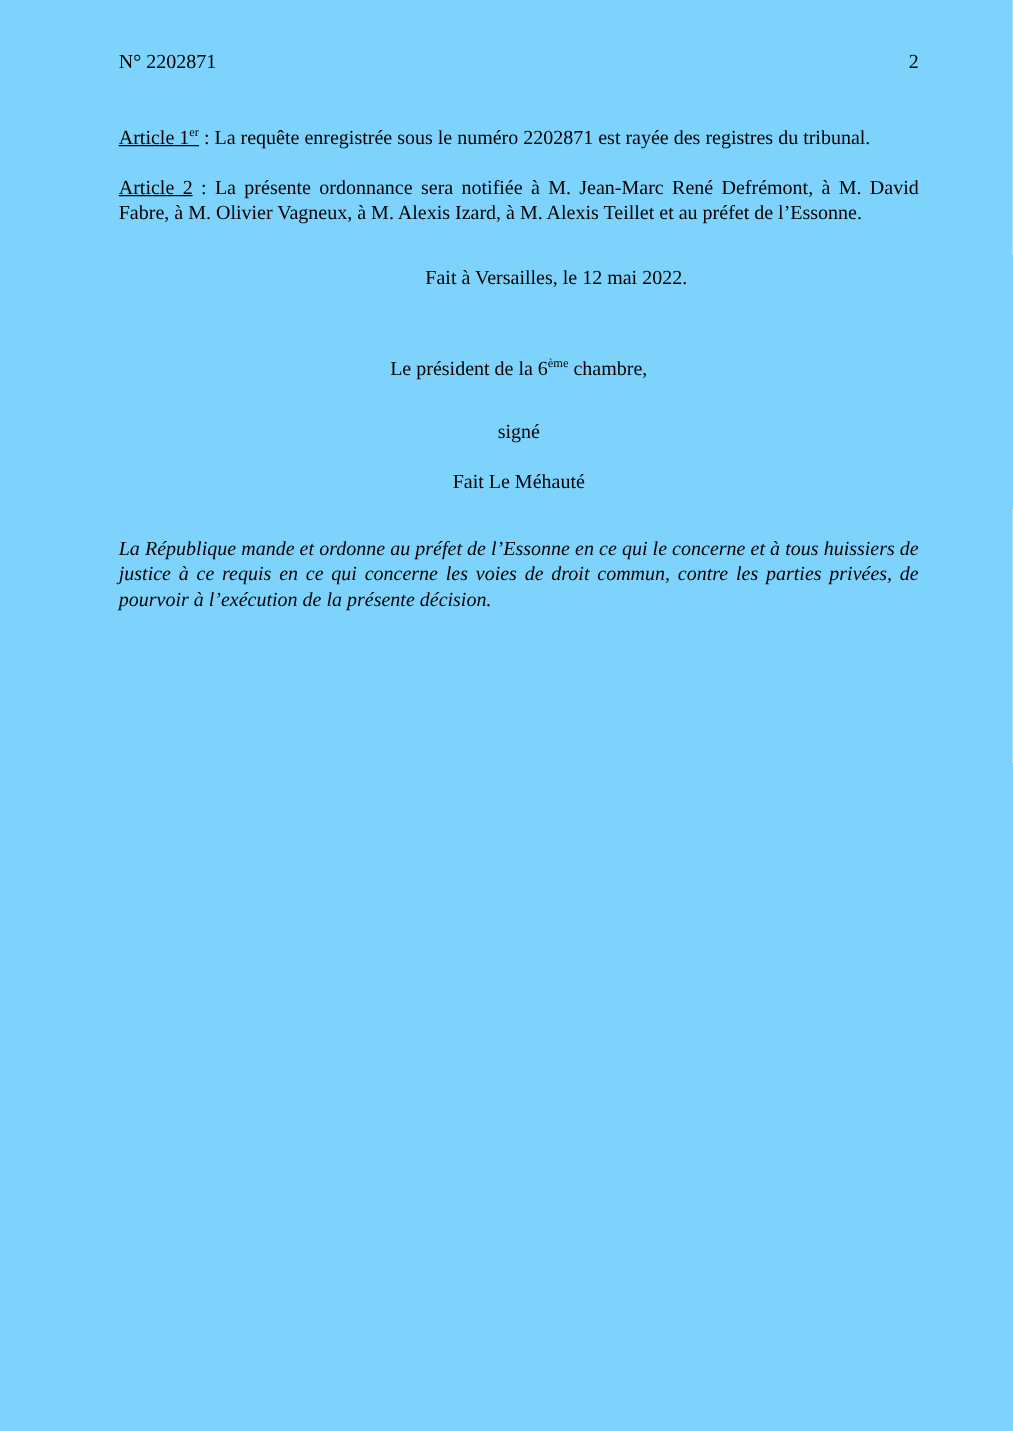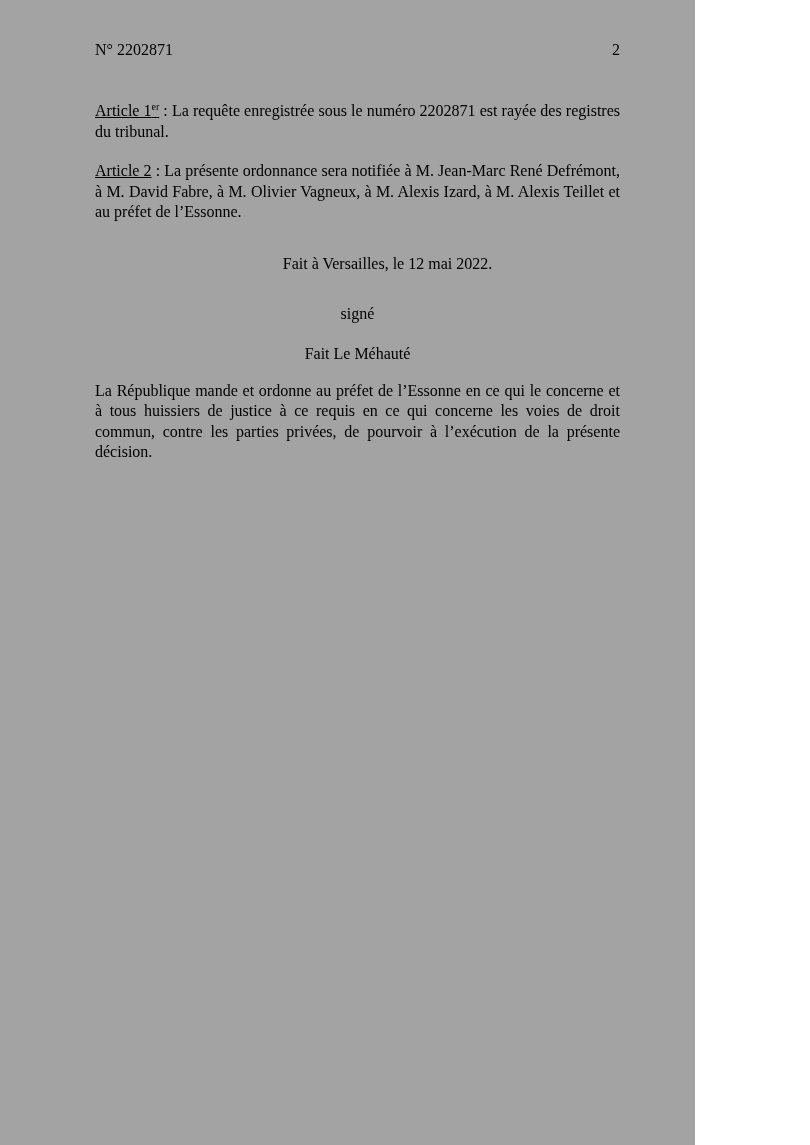--- a/index.html
+++ b/index.html
@@ -11,24 +11,24 @@
     width: 810px;
     height: 1145px;
     position: relative;
     font-family: "Liberation Serif", "DejaVu Serif", serif;
     color: #000000;
     font-size: 16px;
     overflow: hidden;
   }
   .page {
     box-sizing: border-box;
-    width: 695px;
+    width: 810px;
     height: 1145px;
     padding: 40px 75px 0 95px;
-    background: #a3a3a3;
+    background: #7dd3fc;
   }
   .header {
     display: flex;
     justify-content: space-between;
     align-items: baseline;
     line-height: 20px;
   }
   .doc-title {
     margin-top: 35px;
     text-align: center;
@@ -54,40 +54,42 @@
     text-align: center;
   }
   .centered {
     text-align: center;
     line-height: 20px;
   }
   .president-line { margin-top: 53px; }
   .signed-line { margin-top: 30px; }
   .signer-name { margin-top: 20px; }
   .closing {
-    margin-top: 17px;
+    margin-top: 34px;
+    font-style: italic;
   }
 </style>
 </head>
 <body>
 
 <div class="page">
 
   <div class="header">
     <span>N° 2202871</span>
     <span>2</span>
   </div>
 
 
   <p class="para article-1"><span class="underline"><span>Article 1</span><sup>er</sup></span><span> : La requête enregistrée sous le numéro 2202871 est rayée des registres du tribunal.</span></p>
 
   <p class="para article-2"><span class="underline"><span>Article 2</span><sup></sup></span><span> : La présente ordonnance sera notifiée à M. Jean-Marc René Defrémont, à M. David Fabre, à M. Olivier Vagneux, à M. Alexis Izard, à M. Alexis Teillet et au préfet de l’Essonne.</span></p>
 
   <div class="date-line">Fait à Versailles, le 12 mai 2022.</div>
 
+  <div class="centered president-line"><span>Le président de la 6</span><sup>ème</sup><span> chambre,</span></div>
 
   <div class="centered signed-line">signé</div>
 
   <div class="centered signer-name">Fait Le Méhauté</div>
 
   <p class="para closing">La République mande et ordonne au préfet de l’Essonne en ce qui le concerne et à tous huissiers de justice à ce requis en ce qui concerne les voies de droit commun, contre les parties privées, de pourvoir à l’exécution de la présente décision.</p>
 
 </div>
 
 </body></html>

